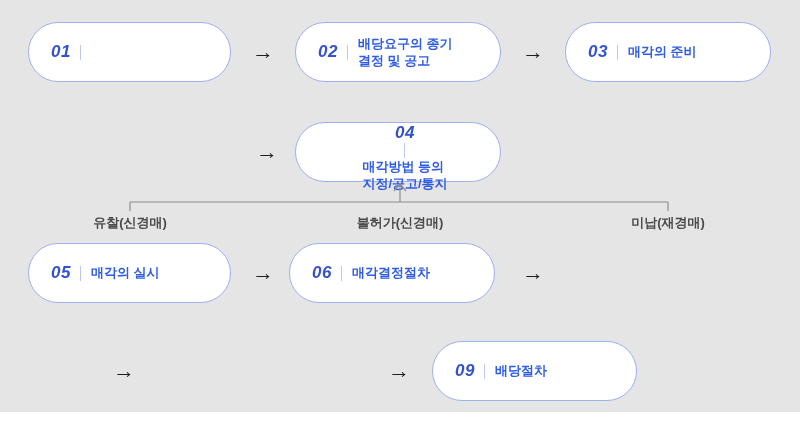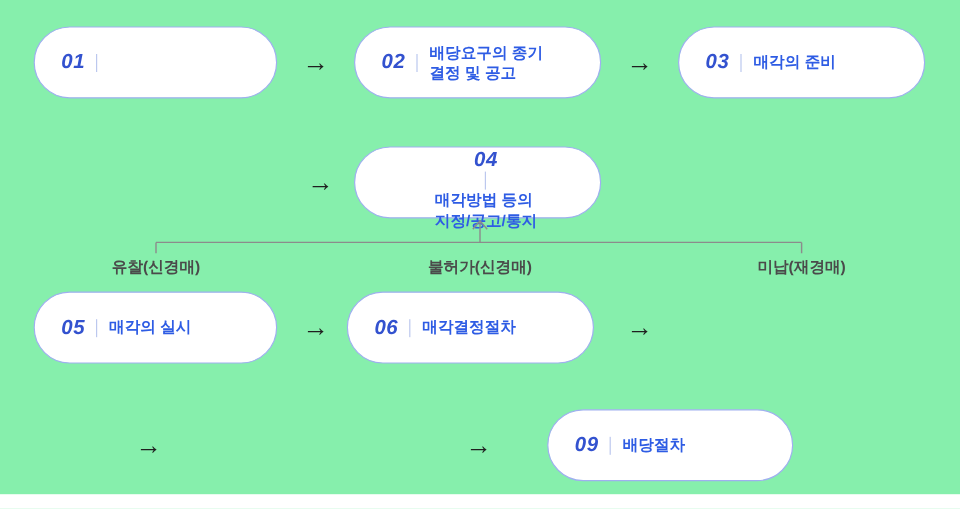--- a/index.html
+++ b/index.html
@@ -1,17 +1,17 @@
 <!DOCTYPE html>
 <html><head>
 <meta charset="utf-8">
 <style>
   html,body{margin:0;padding:0;background:#fff;}
   body{font-family:"Liberation Sans","DejaVu Sans",sans-serif;}
-  #canvas{position:relative;width:800px;height:412px;background:#86efac;overflow:hidden;}
+  #canvas{position:relative;width:800px;height:412px;background:#e5e5e5;overflow:hidden;}
 
   .box{
     position:absolute;height:60px;box-sizing:border-box;background:#ffffff;
     border:1.5px solid #9fb0ef;border-radius:30px;
     display:flex;align-items:center;padding:0 8px 0 22px;
   }
   .num{
     font-style:italic;font-weight:bold;font-size:17px;color:#3352cf;
     letter-spacing:.5px;flex:none;
   }
@@ -81,19 +81,19 @@
   <div class="arrow" style="left:248px;top:261px;">→</div>
   <div class="box" style="left:289px;top:243px;width:206px;">
     <span class="num">06</span>
     <span class="sep"></span>
     <span class="title">매각결정절차</span>
   </div>
   <div class="arrow" style="left:518px;top:261px;">→</div>
 
   <div class="arrow" style="left:109px;top:359px;">→</div>
   <div class="arrow" style="left:384px;top:359px;">→</div>
-  <div class="box" style="left:456px;top:341px;width:205px;">
+  <div class="box" style="left:432px;top:341px;width:205px;">
     <span class="num">09</span>
     <span class="sep"></span>
     <span class="title">배당절차</span>
   </div>
 
 </div>
 
 </body></html>

